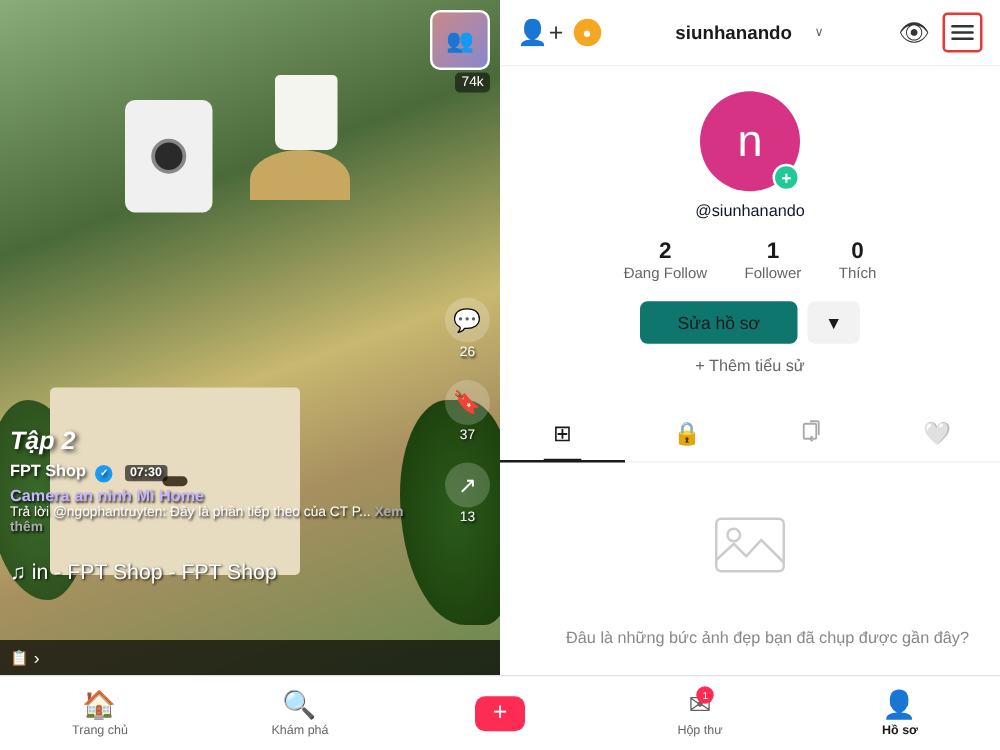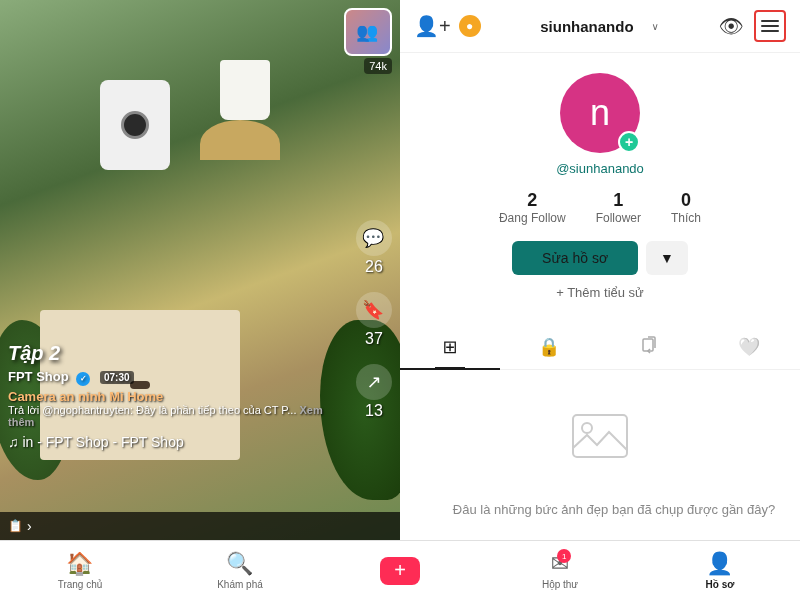--- a/index.html
+++ b/index.html
@@ -171,28 +171,28 @@
       background: rgba(255,255,255,0.2);
       display: flex;
       align-items: center;
       justify-content: center;
       font-size: 18px;
       color: white;
       margin-bottom: 2px;
     }
 
     .action-count {
-      font-size: 16px;
+      font-size: 11px;
       color: white;
       text-shadow: 1px 1px 2px rgba(0,0,0,0.8);
     }
 
     .video-title-overlay {
       position: absolute;
-      bottom: 90px;
+      bottom: 72px;
       left: 8px;
       right: 50px;
     }
 
     .episode-label {
       color: white;
       font-size: 20px;
       font-weight: bold;
       text-shadow: 2px 2px 4px rgba(0,0,0,0.8);
       font-style: italic;
@@ -229,35 +229,35 @@
     }
 
     .video-desc {
       color: white;
       font-size: 11px;
       text-shadow: 1px 1px 2px rgba(0,0,0,0.9);
       margin-top: 3px;
     }
 
     .video-title-highlight {
-      color: #fdba74;
+      color: #c4b5fd;
       font-weight: bold;
       font-size: 13px;
     }
 
     .see-more {
       color: #aaa;
       font-size: 11px;
       font-weight: bold;
     }
 
     .music-note {
       color: white;
-      font-size: 14px;
-      margin-top: 6px;
+      font-size: 17px;
+      margin-top: 20px;
       text-shadow: 1px 1px 2px rgba(0,0,0,0.9);
     }
 
     .bottom-bar-video {
       position: absolute;
       bottom: 0;
       left: 0;
       right: 0;
       background: rgba(0,0,0,0.7);
       color: white;
@@ -409,21 +409,21 @@
       display: flex;
       align-items: center;
       justify-content: center;
       font-size: 14px;
       color: white;
       font-weight: bold;
     }
 
     .username-at {
       font-size: 13px;
-      color: #0f766e;
+      color: #0f172a;
       margin-bottom: 14px;
     }
 
     .stats-row {
       display: flex;
       gap: 30px;
       margin-bottom: 16px;
     }
 
     .stat-item {

